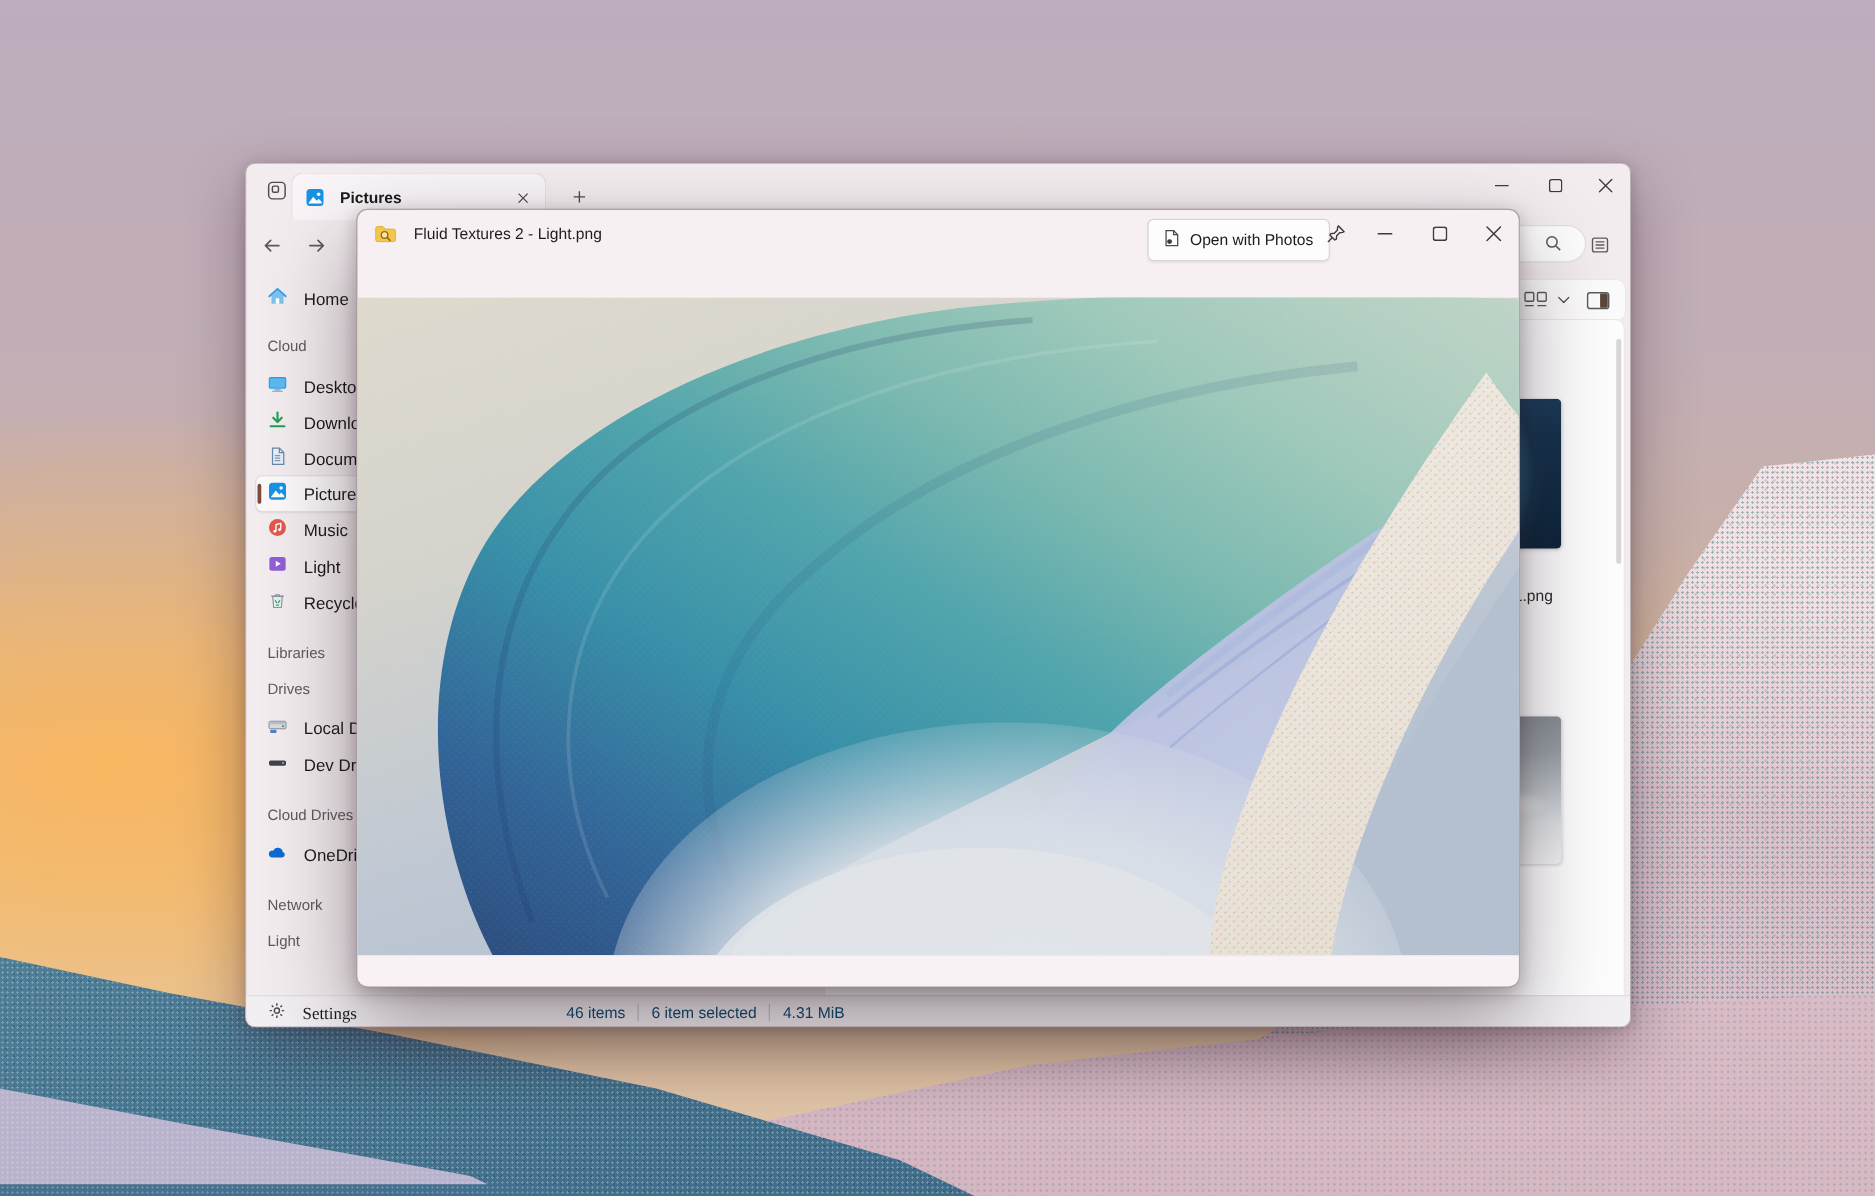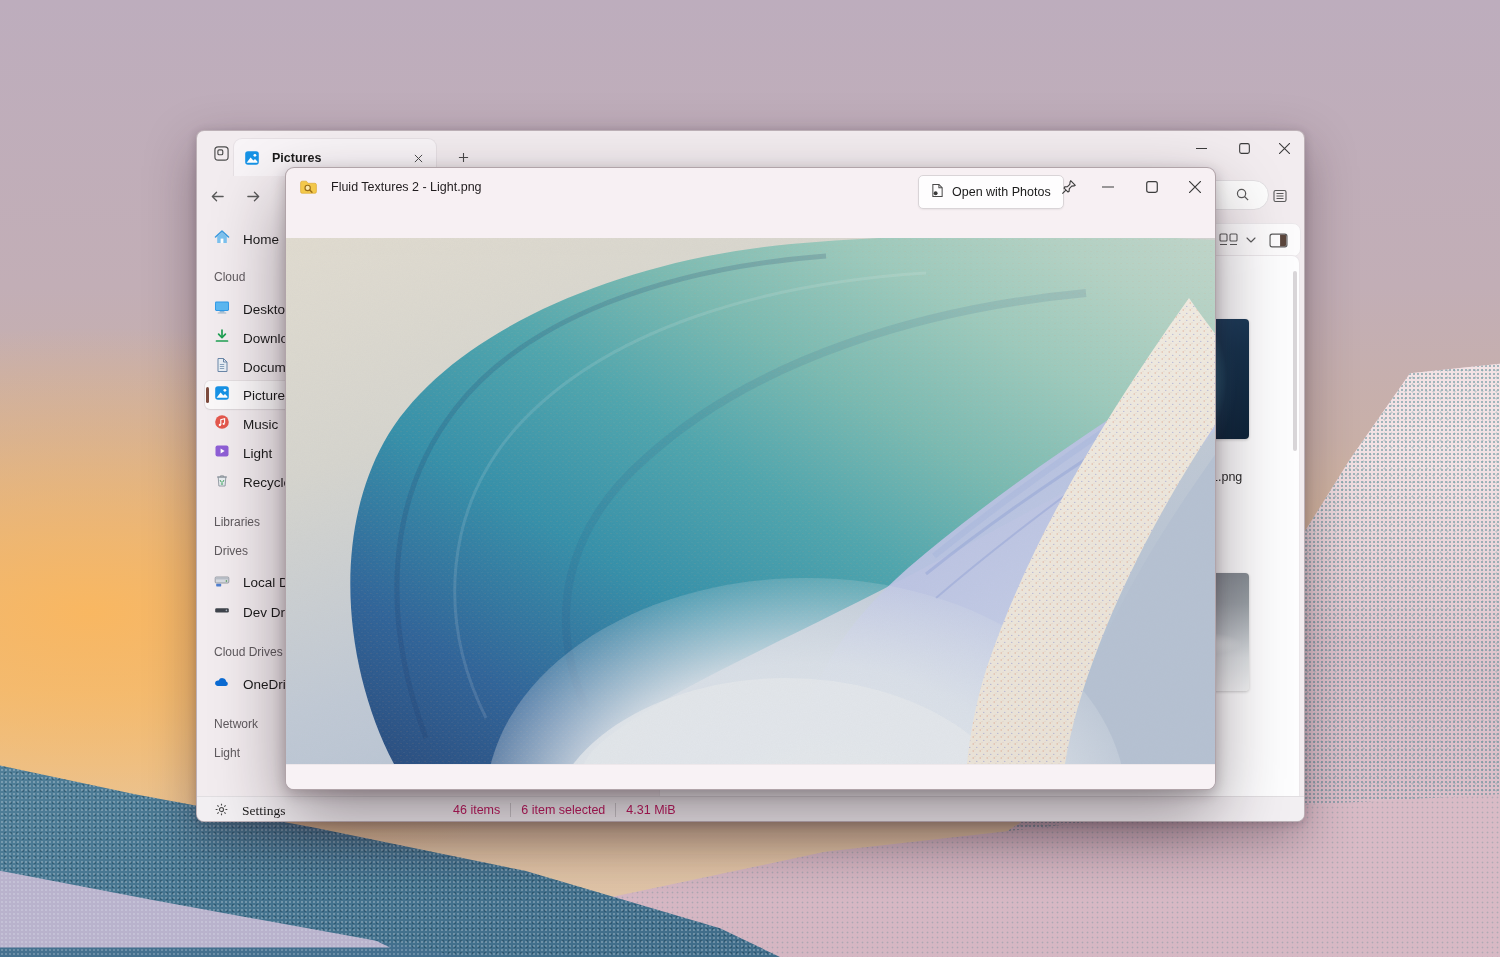--- a/index.html
+++ b/index.html
@@ -56,21 +56,21 @@
   .side-item{position:absolute;left:8px;width:272px;height:28px;border-radius:5px;display:flex;align-items:center;padding-left:9px;}
   .side-item .si-label{margin-left:13px;font-size:13.5px;color:#1b1b1b;white-space:nowrap;}
   .side-item.selected{background:#faf8f9;box-shadow:0 0 0 1px rgba(0,0,0,.05),0 1px 2px rgba(0,0,0,.05);}
   .accent-pill{position:absolute;left:1px;top:6px;width:3px;height:16px;border-radius:2px;}
   .side-section{position:absolute;left:17px;font-size:12px;color:#5f5a5e;white-space:nowrap;}
   .content-pane{position:absolute;left:462px;top:124px;width:641px;height:541px;
     background:#fdfdfe;border-radius:8px 8px 0 0;border:1px solid #ebe7ea;border-bottom:none;}
   .thumb{position:absolute;border-radius:4px;overflow:hidden;box-shadow:0 1px 3px rgba(0,0,0,.2);}
   .file-label{position:absolute;font-size:12.5px;color:#2b2b2b;}
   .statusbar{position:absolute;left:0;right:0;top:665px;height:27px;background:#f2eff2;border-top:1px solid #e1dee1;
-    display:flex;align-items:center;font-size:12.5px;color:#be185d;}
+    display:flex;align-items:center;font-size:12.5px;color:#0c4a6e;}
   .status-sep{width:1px;height:14px;background:#c9c6c9;margin:0 10px;}
   .cmdbar{position:absolute;left:100px;top:92px;width:1004px;height:34px;background:#fcfbfc;
     border:1px solid #ebe8eb;border-radius:8px;}
   .search-pill{position:absolute;left:950px;top:49px;width:122px;height:30px;border-radius:15px;
     background:#fdfdfd;border:1px solid #e3e0e3;}
   .scroll-thumb{position:absolute;left:1096px;top:140px;width:4px;height:180px;border-radius:2px;background:#d8d5d8;}
 
   
   #peek{position:absolute;left:285px;top:167px;width:931px;height:623px;border-radius:9px;
     background:#f7f0f3;border:1px solid rgba(90,70,80,.45);overflow:hidden;

